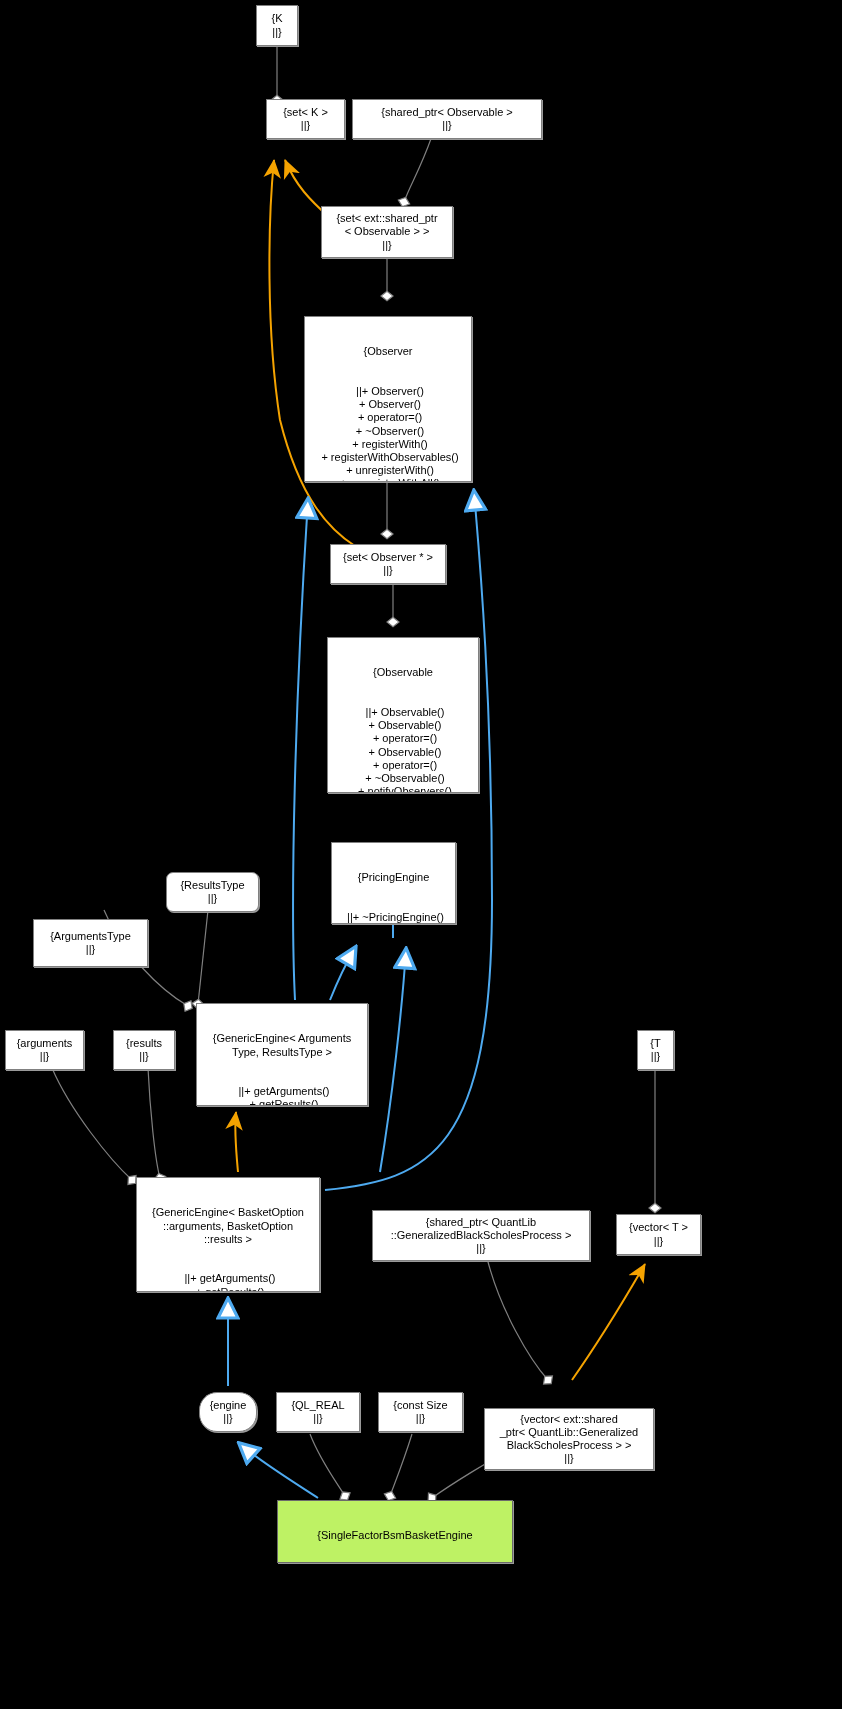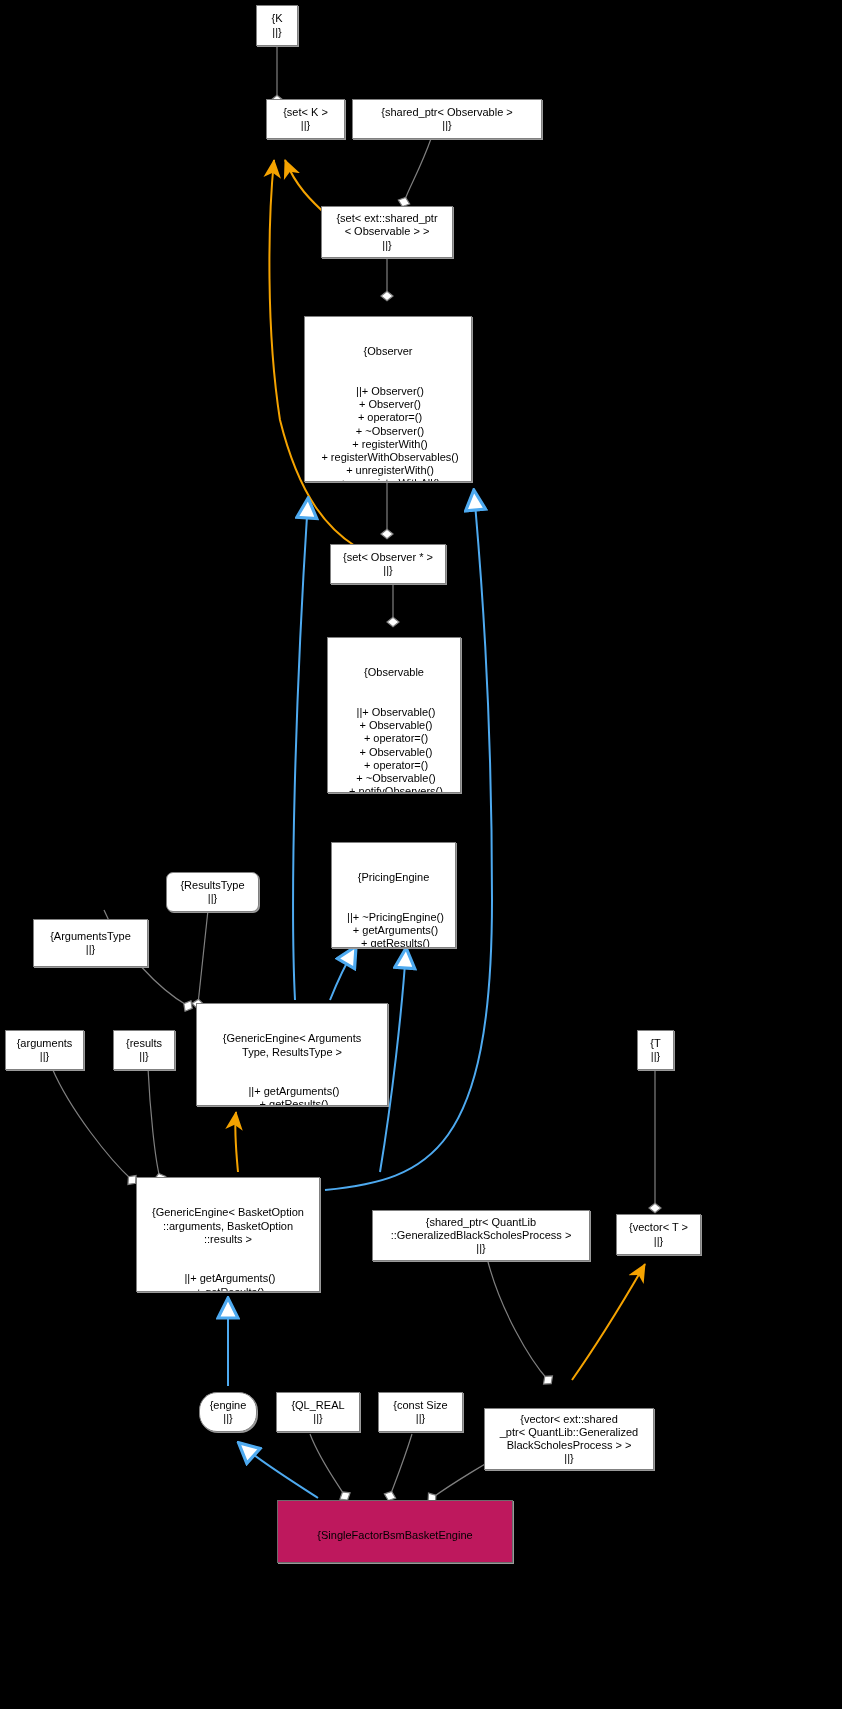--- a/index.html
+++ b/index.html
@@ -31,21 +31,21 @@
     box-shadow: 1px 1px 0 0 #9a9a9a;
     color: #000000;
     font-size: 11px;
     line-height: 13.2px;
     text-align: center;
     white-space: pre;
     padding: 2px 3px;
     overflow: hidden;
   }
   .node.highlight {
-    background: #be185d;
+    background: #bef264;
     border: 1px solid #6b6b6b;
   }
   .node .title {
     display: block;
     text-align: center;
   }
   .node .members {
     display: block;
     text-align: center;
     padding-left: 4px;
@@ -164,55 +164,55 @@
 + update()
 + deepUpdate()</span>
     
   </div>
 
   <div class="node simple" style="left:330px; top:544px; width:116px; height:40px;">
     <span class="title">{set&lt; Observer * &gt;</span>
     <span class="brace">||}</span>
   </div>
 
-  <div class="node" style="left:327px; top:637px; width:134px; height:156px;">
+  <div class="node" style="left:327px; top:637px; width:152px; height:156px;">
     <span class="title">{Observable</span>
     <span class="members">||+ Observable()
 + Observable()
 + operator=()
 + Observable()
 + operator=()
 + ~Observable()
 + notifyObservers()
 - registerObserver()
 - unregisterObserver()</span>
     
   </div>
 
-  <div class="node" style="left:331px; top:842px; width:125px; height:106px;">
+  <div class="node" style="left:331px; top:842px; width:125px; height:82px;">
     <span class="title">{PricingEngine</span>
     <span class="members">||+ ~PricingEngine()
 + getArguments()
 + getResults()
 + reset()
 + calculate()</span>
     
   </div>
 
   <div class="node simple" style="left:33px; top:872px; width:115px; height:48px;margin-top:47px;">
     <span class="title">{ArgumentsType</span>
     <span class="brace">||}</span>
   </div>
 
   <div class="node simple" style="left:166px; top:872px; width:93px; height:40px;border-radius:7px;">
     <span class="title">{ResultsType</span>
     <span class="brace">||}</span>
   </div>
 
-  <div class="node" style="left:196px; top:1003px; width:192px; height:103px;">
+  <div class="node" style="left:196px; top:1003px; width:172px; height:103px;">
     <span class="title">{GenericEngine&lt; Arguments
 Type, ResultsType &gt;</span>
     <span class="members">||+ getArguments()
 + getResults()
 + reset()
 + update()</span>
     
   </div>
 
   <div class="node simple" style="left:5px; top:1030px; width:79px; height:40px;">

